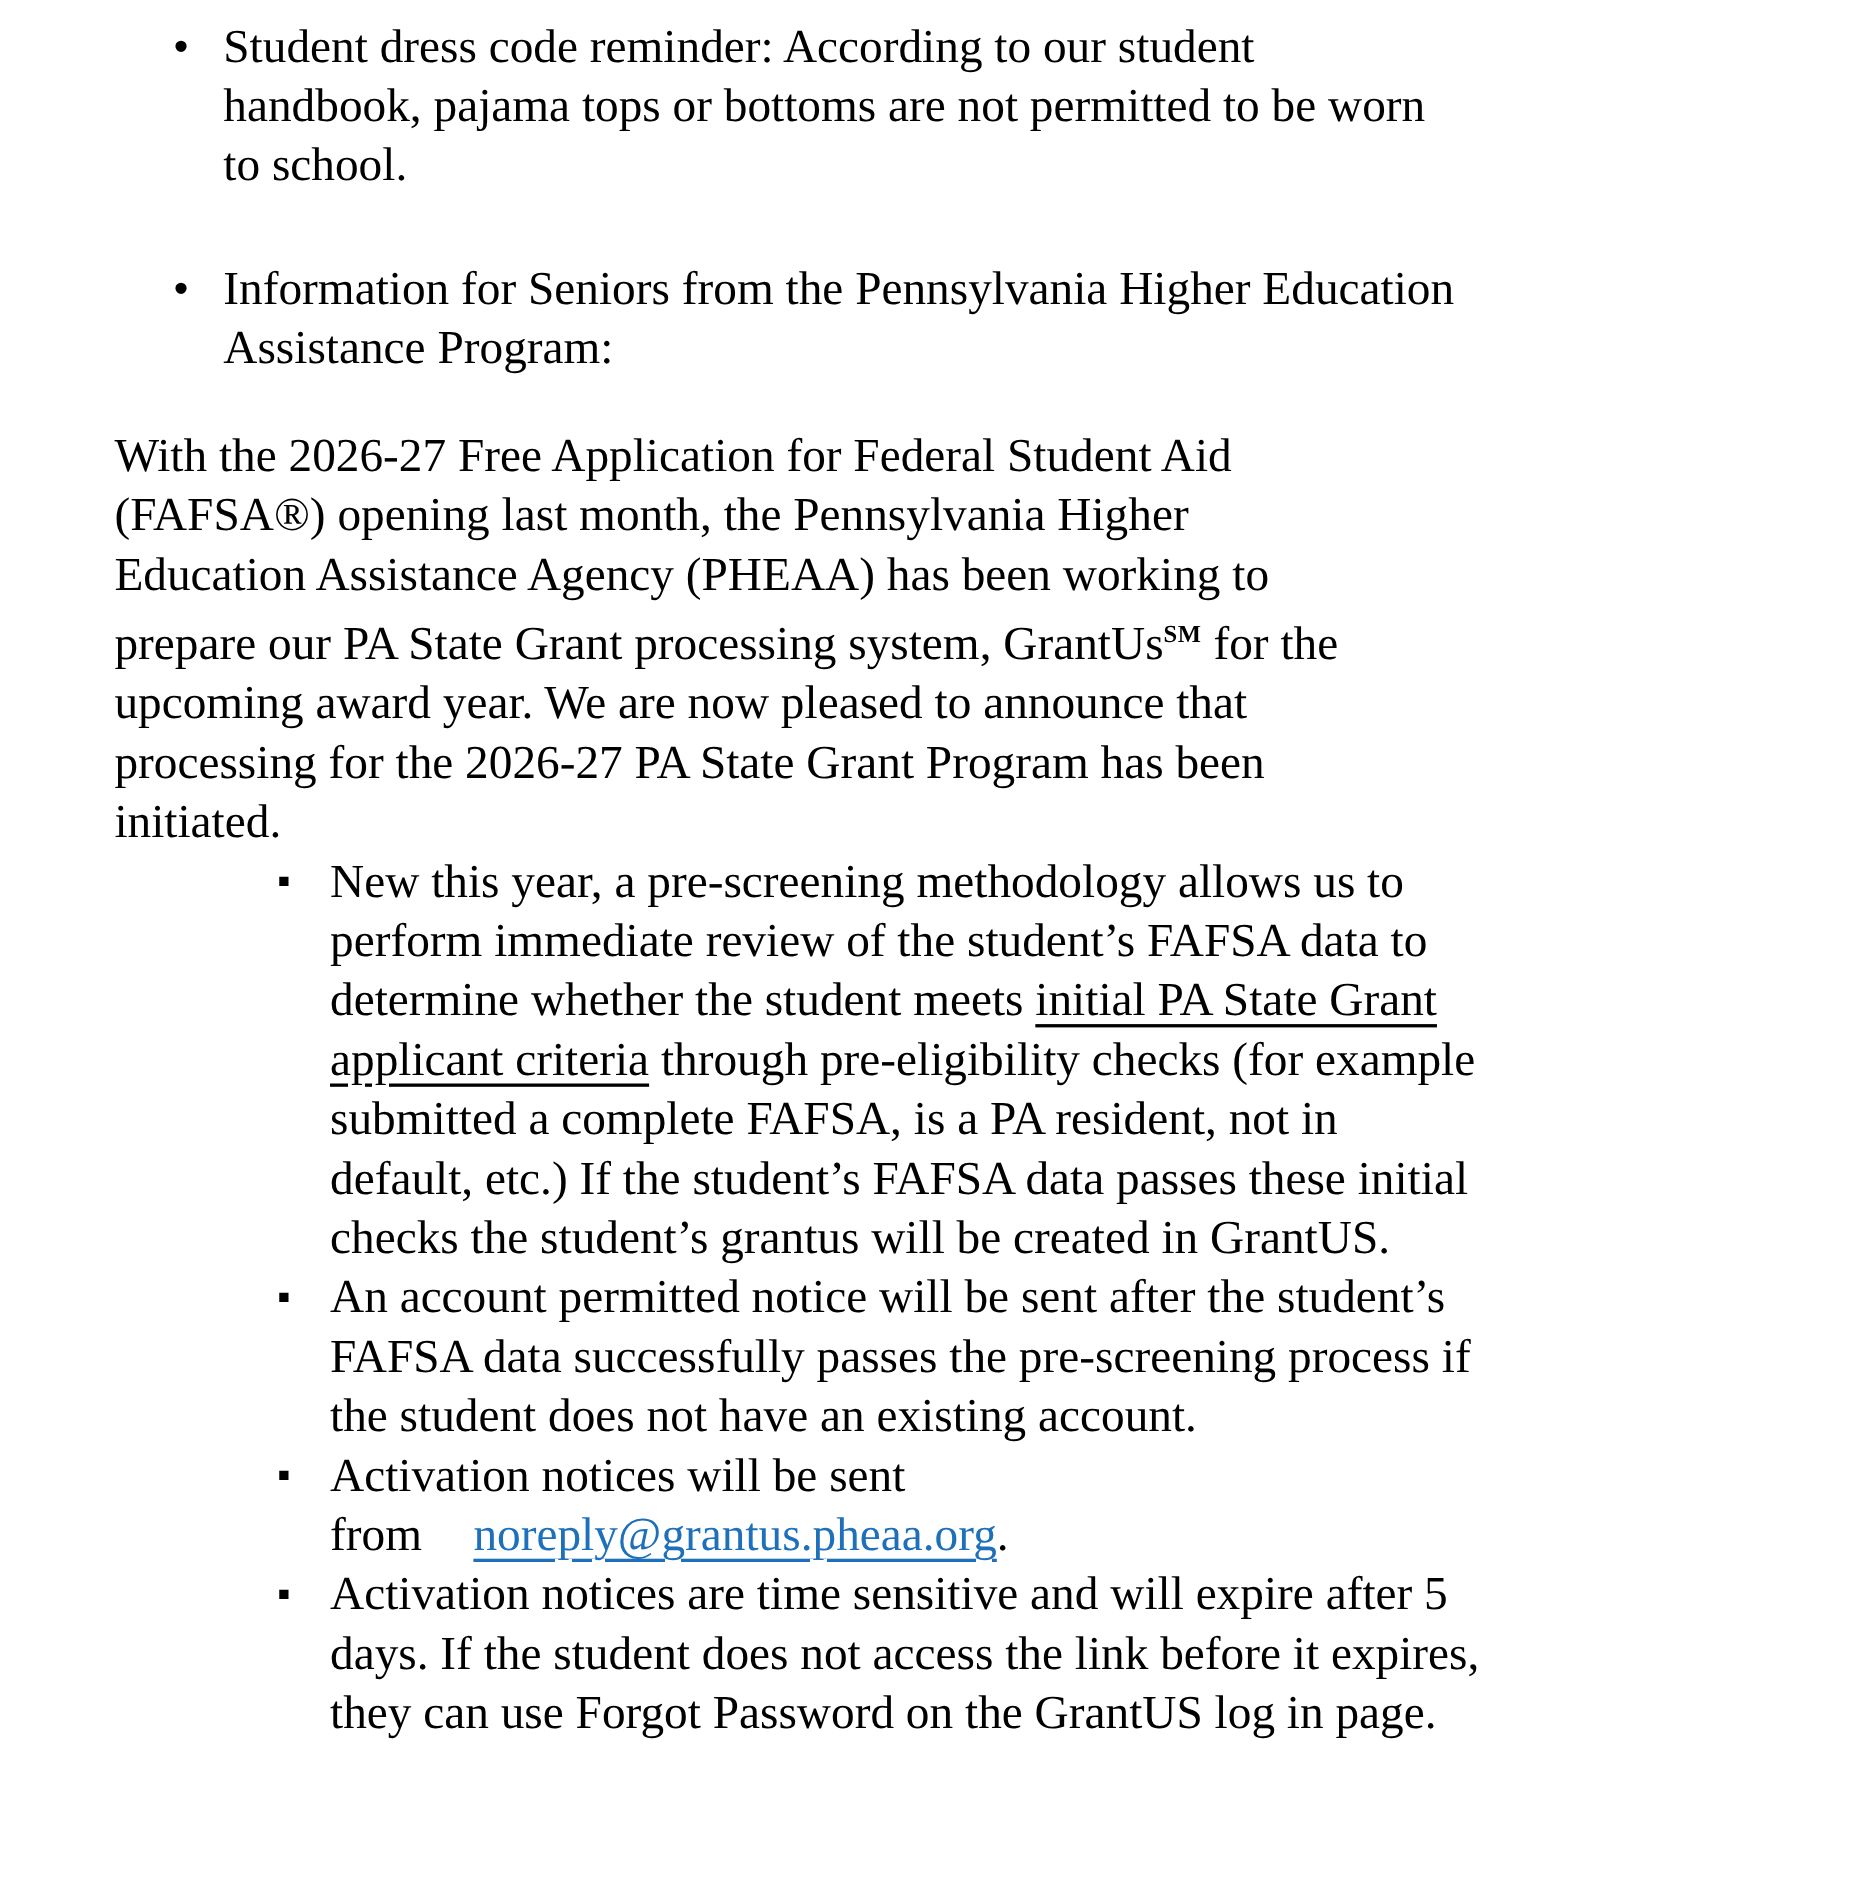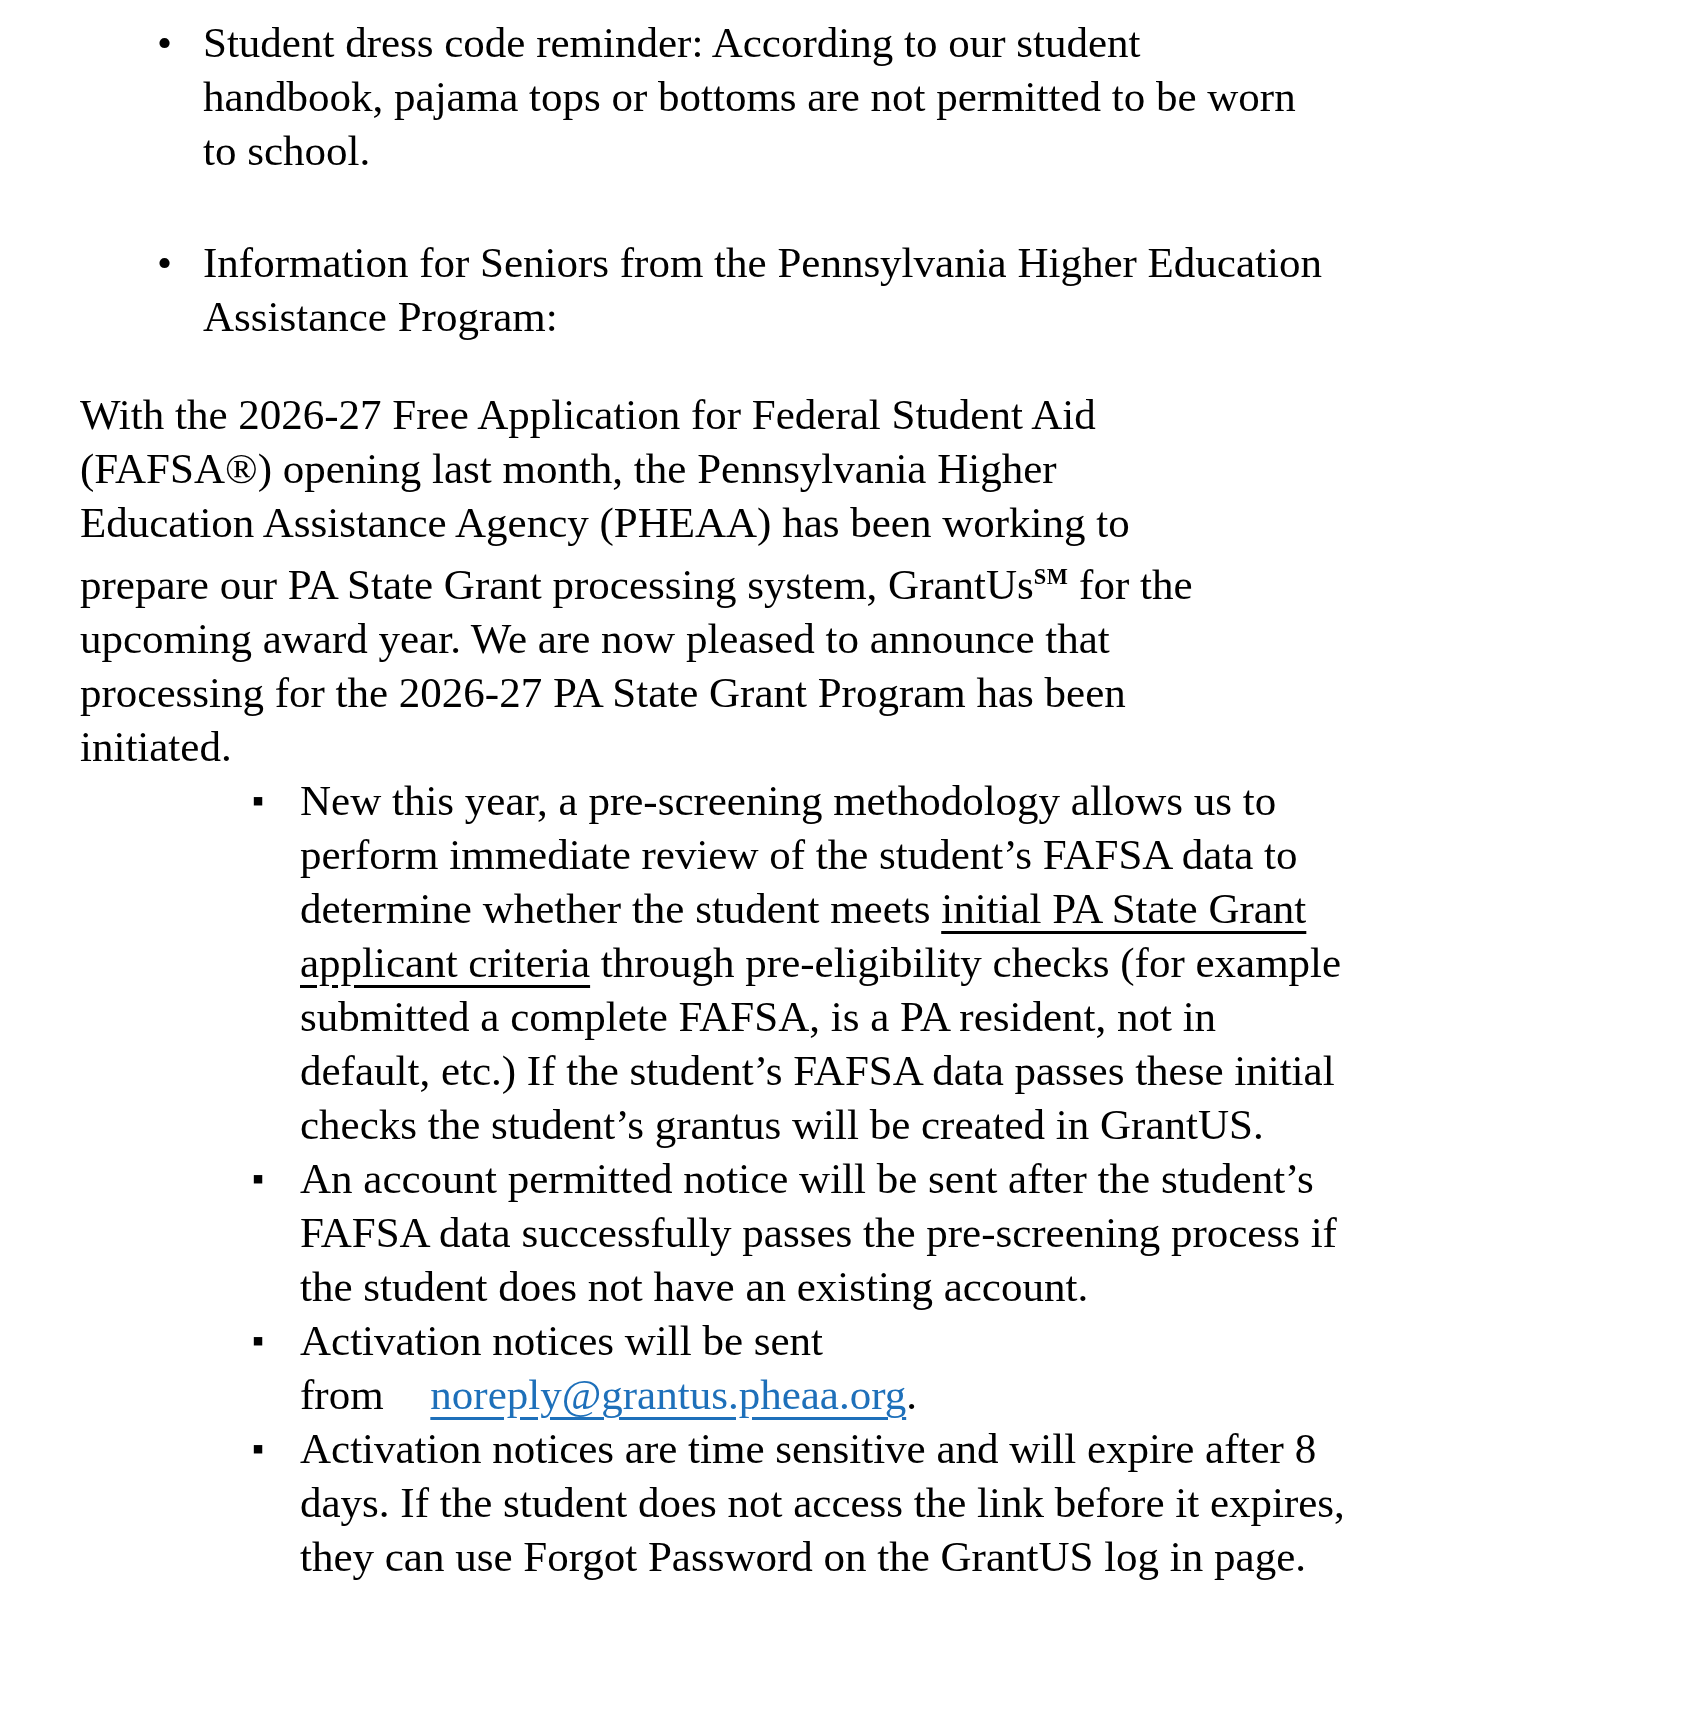--- a/index.html
+++ b/index.html
@@ -13,21 +13,21 @@
     line-height: 54px;
     overflow: hidden;
   }
   .doc { padding-top: 16px; }
   .block { white-space: pre-wrap; }
   .row { display: flex; align-items: flex-start; }
   .lvl1 { margin-left: 157px; }
   .lvl1 > .marker { flex: 0 0 46px; }
   .lvl2 { margin-left: 252px; }
   .lvl2 > .marker { flex: 0 0 48px; font-size: 34px; }
-  .para { margin-left: 80px; padding-right: 71px; }
+  .para { margin-left: 104px; padding-right: 71px; }
   .body { flex: 1 1 auto; padding-right: 40px; }
   .b0 { margin-bottom: 58px; }
   .b1 { margin-bottom: 44px; }
   .u {
     text-decoration: underline;
     text-decoration-thickness: 3px;
     text-underline-offset: 8px;
     text-decoration-color: var(--fg, #000000);
   }
   .sup {
@@ -66,16 +66,16 @@
 determine whether the student meets </span><span class="u">initial PA State Grant
 applicant criteria</span><span class="txt"> through pre-eligibility checks (for example
 submitted a complete FAFSA, is a PA resident, not in
 default, etc.) If the student’s FAFSA data passes these initial
 checks the student’s grantus will be created in GrantUS.</span></div></div>
     <div class="block b4 row lvl2"><span class="marker">▪</span><div class="body"><span class="txt">An account permitted notice will be sent after the student’s
 FAFSA data successfully passes the pre-screening process if
 the student does not have an existing account.</span></div></div>
     <div class="block b5 row lvl2"><span class="marker">▪</span><div class="body"><span class="txt">Activation notices will be sent
 from </span><a href="#" class="link">noreply@grantus.pheaa.org</a><span class="txt">.</span></div></div>
-    <div class="block b6 row lvl2"><span class="marker">▪</span><div class="body"><span class="txt">Activation notices are time sensitive and will expire after 8
+    <div class="block b6 row lvl2"><span class="marker">▪</span><div class="body"><span class="txt">Activation notices are time sensitive and will expire after 5
 days. If the student does not access the link before it expires,
 they can use Forgot Password on the GrantUS log in page.</span></div></div>
   </main>
 
 </body></html>

